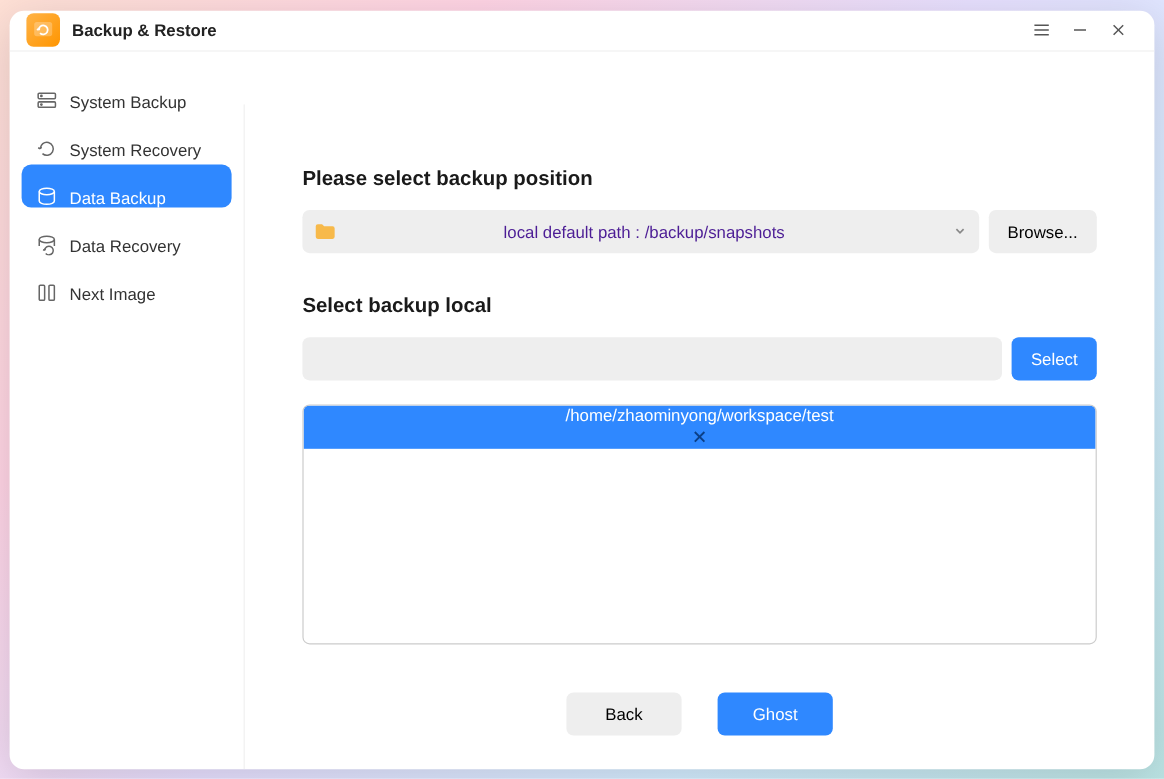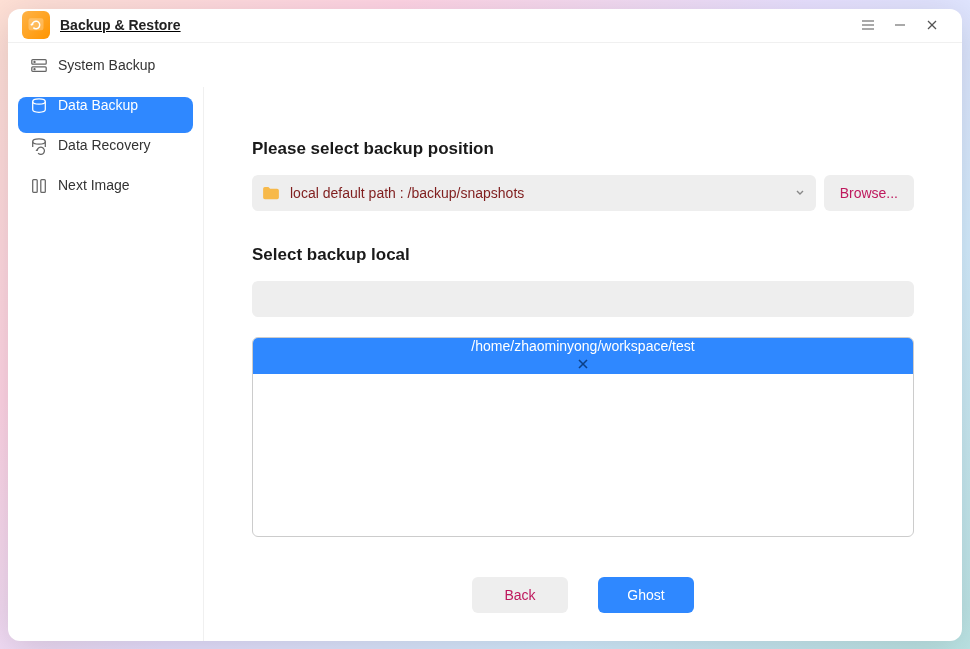--- a/index.html
+++ b/index.html
@@ -13,21 +13,20 @@
     background: #fff;
     border-radius: 12px;
     box-shadow: 0 8px 40px rgba(0,0,0,0.15);
     display: flex; flex-direction: column;
     overflow: hidden;
   }
   .titlebar {
     height: 46px; display: flex; align-items: center;
     padding: 0 14px;
     border-bottom: 1px solid #f0f0f0;
-    text-decoration: underline;
   }
   .app-icon {
     width: 28px; height: 28px; border-radius: 6px;
     background: linear-gradient(135deg,#ffb347,#ff9500);
     display:flex; align-items:center; justify-content:center;
     margin-right: 10px;
   }
   .app-icon svg { width:18px; height:18px; }
   .title { font-size: 14px; font-weight: 600; color:#222; }
   .titlebar-spacer { flex:1; }
@@ -36,48 +35,48 @@
     display:flex; align-items:center; justify-content:center;
     cursor:pointer; border-radius:4px; color:#555;
   }
   .body { flex:1; display:flex; }
   .sidebar {
     width: 195px; padding: 14px 10px;
     display:flex; flex-direction:column; gap:4px;
   }
   .nav-item {
     height: 36px; border-radius: 8px;
-    display:flex; align-items:flex-start; gap:10px;
+    display:flex; align-items:flex-end; gap:10px;
     padding: 0 12px; cursor:pointer;
     font-size:14px; color:#333;
   }
   .nav-item.active { background:#2f88ff; color:#fff; }
   .nav-item.active .nav-icon { color:#fff; }
   .nav-icon { width:18px; height:18px; color:#666; display:flex; align-items:center; justify-content:center; }
   .main {
     flex:1; padding: 52px 48px 28px 48px;
     display:flex; flex-direction:column;
     border-left: 1px solid #f0f0f0;
     margin-top: 44px;
   }
   .section-label { font-size:17px; font-weight:700; color:#1a1a1a; margin-bottom:16px; }
   .row { display:flex; gap:8px; margin-bottom: 34px; }
   .combo {
     flex:1; height:36px; background:#eeeeee; border-radius:6px;
     display:flex; align-items:center; padding:0 10px; gap:10px;
-    font-size:14px; color:#7f1d1d;
+    font-size:14px; color:#4c1d95;text-align:center;
   }
   .combo .folder-icon { width:18px; height:14px; }
   .combo-text { flex:1; }
   .chevron { color:#888; }
   .btn {
     height:36px; padding:0 16px; border:none; border-radius:6px;
     font-size:14px; cursor:pointer;
   }
-  .btn-gray { background:#eeeeee; color:#be185d; }
+  .btn-gray { background:#eeeeee; color:#000000; }
   .btn-blue { background:#2f88ff; color:#fff; }
   .row2 { display:flex; gap:8px; margin-bottom:20px; }
   .empty-input {
     flex:1; height:36px; background:#eeeeee; border-radius:6px; border:none;
     padding:0 10px; font-size:14px;
   }
   .list-box {
     flex:1; min-height:200px;
     border:1px solid #ccc; border-radius:6px;
     overflow:hidden;
@@ -143,20 +142,29 @@
           <svg viewBox="0 0 20 20" width="18" height="18" fill="none" stroke="currentColor" stroke-width="1.4">
             <rect x="2" y="3" width="16" height="5" rx="1"></rect>
               <rect x="2" y="11" width="16" height="5" rx="1"></rect>
             <circle cx="5" cy="5.5" r="0.6" fill="currentColor"></circle>
               <circle cx="5" cy="13.5" r="0.6" fill="currentColor"></circle>
           </svg>
         </span>
         <span>System Backup</span>
       </div>
 
+      <div class="nav-item">
+        <span class="nav-icon">
+          <svg viewBox="0 0 20 20" width="18" height="18" fill="none" stroke="currentColor" stroke-width="1.4">
+            <path d="M4 10a6 6 0 1 1 2 4.5"></path>
+              <path d="M4 10l-2-1M4 10l1-2"></path>
+          </svg>
+        </span>
+        <span>System Recovery</span>
+      </div>
 
       <div class="nav-item active">
         <span class="nav-icon">
           <svg viewBox="0 0 20 20" width="18" height="18" fill="none" stroke="currentColor" stroke-width="1.4">
             <ellipse cx="10" cy="5" rx="7" ry="3"></ellipse>
               <path d="M3 5v9c0 1.7 3.1 3 7 3s7-1.3 7-3V5"></path>
           </svg>
         </span>
         <span>Data Backup</span>
       </div>
@@ -203,20 +211,21 @@
               </svg>
           </span>
         </div>
         <button class="btn btn-gray">Browse...</button>
       </div>
 
       <div class="section-label">Select backup local</div>
 
       <div class="row2">
         <input class="empty-input" type="text" style="">
+        <button class="btn btn-blue">Select</button>
       </div>
 
       <div class="list-box">
         <div class="list-row">
           <span class="list-row-path">/home/zhaominyong/workspace/test</span>
           <button class="list-row-close">
             <svg width="12" height="12" viewBox="0 0 12 12">
               <line x1="2" y1="2" x2="10" y2="10" stroke="currentColor" stroke-width="1.6"></line>
               <line x1="10" y1="2" x2="2" y2="10" stroke="currentColor" stroke-width="1.6"></line>
             </svg>

